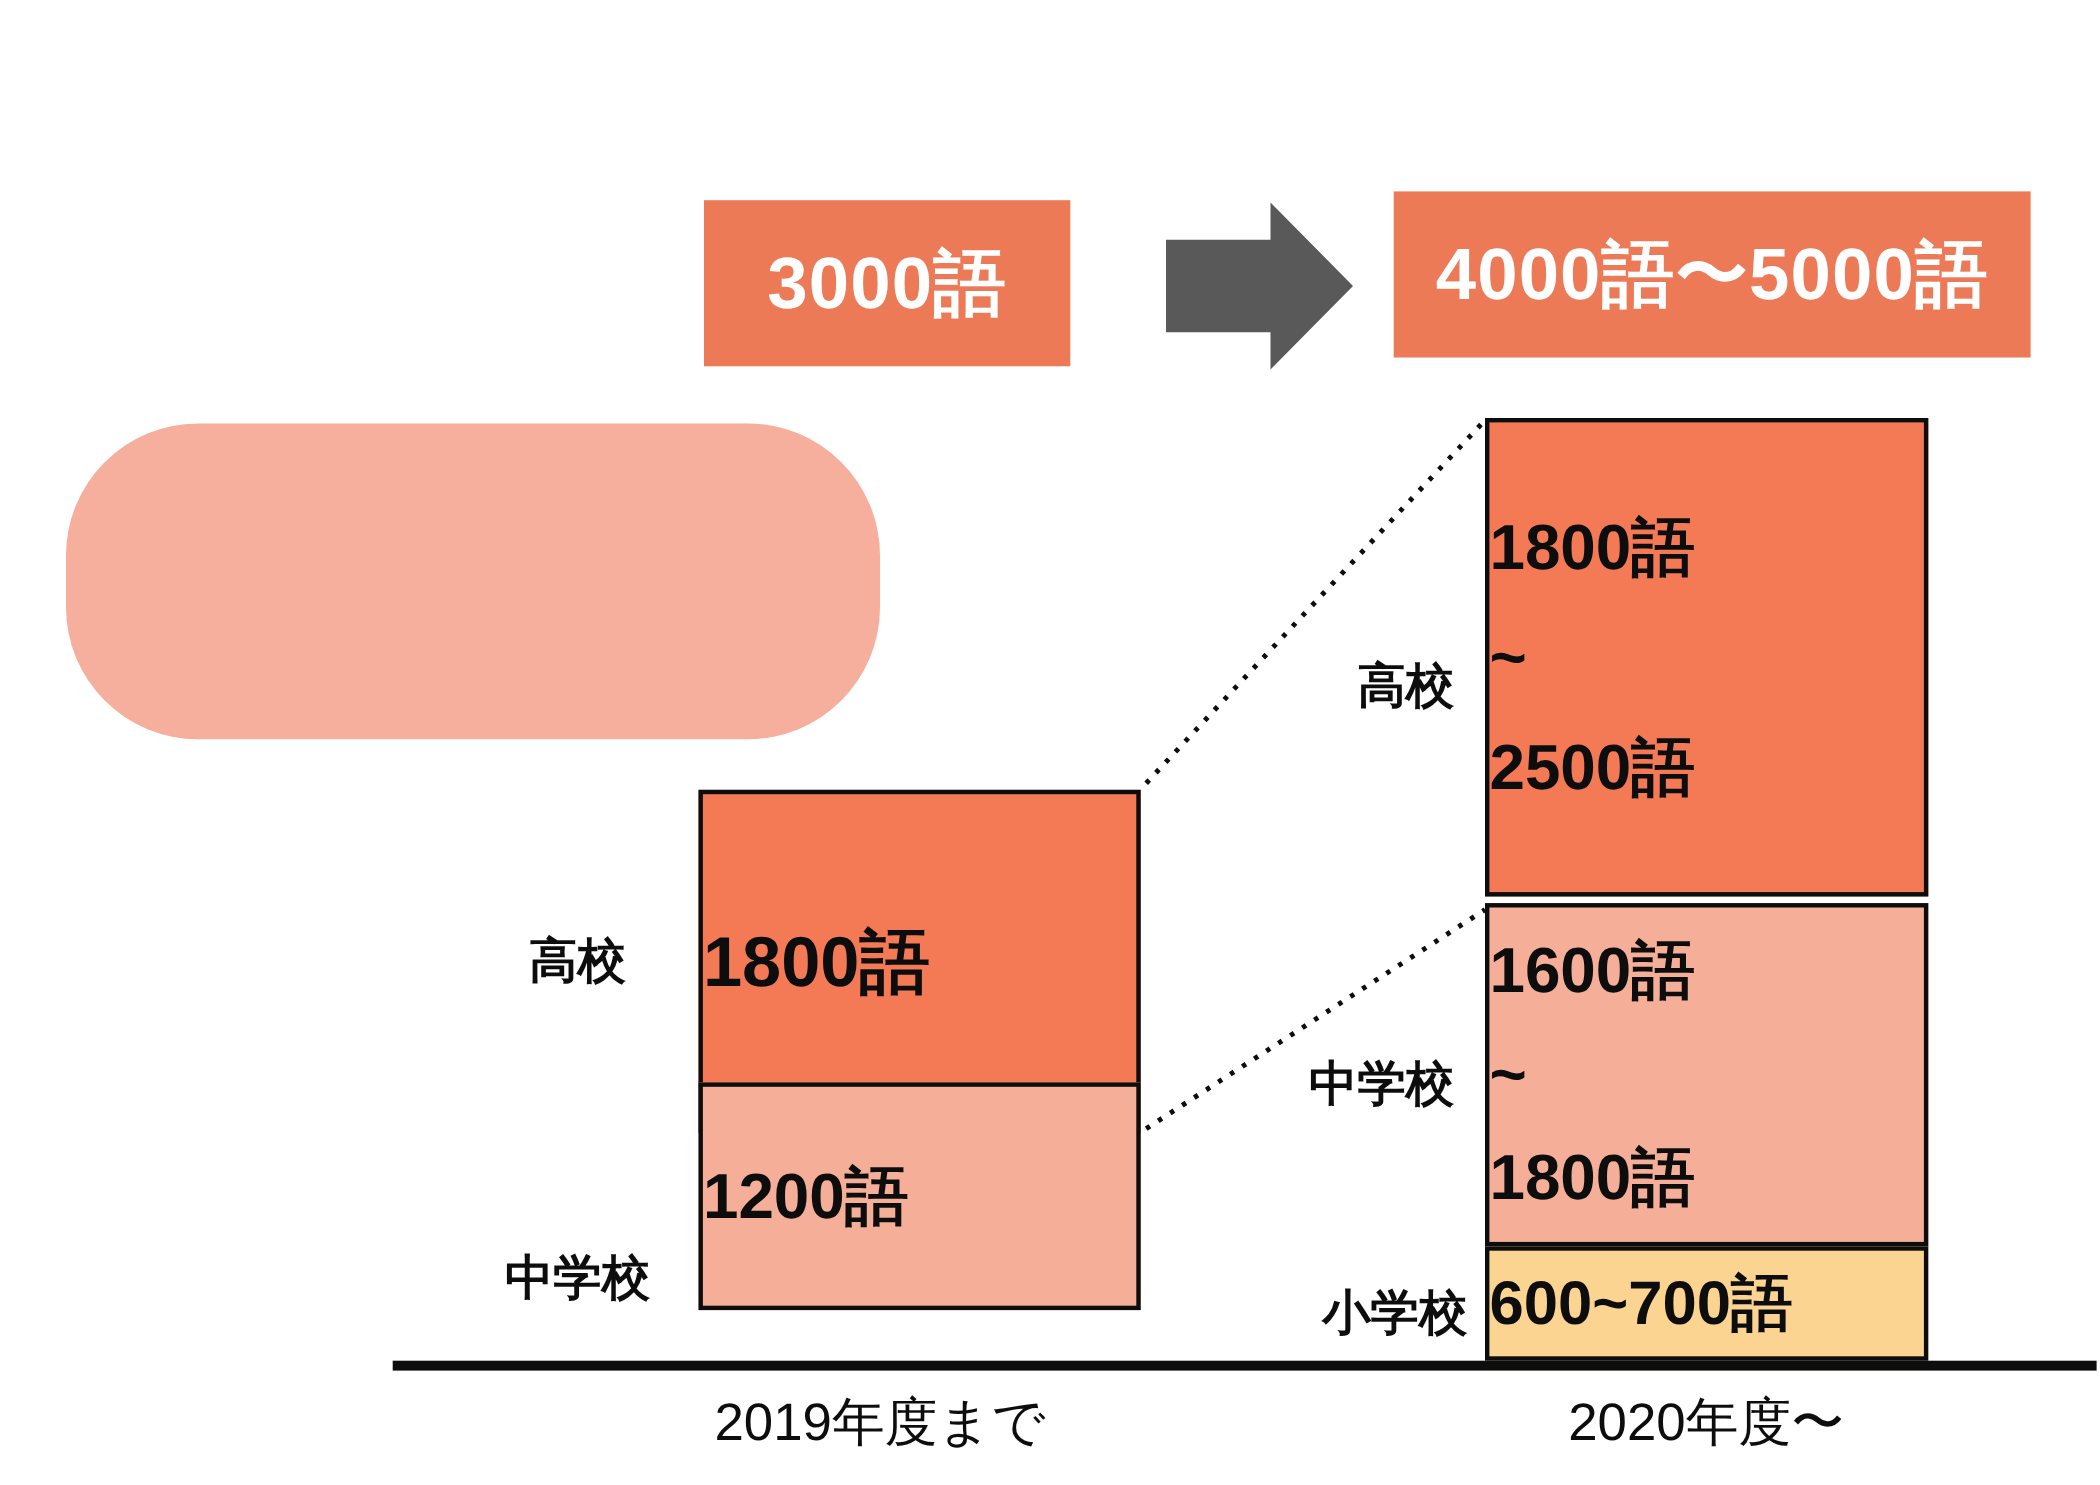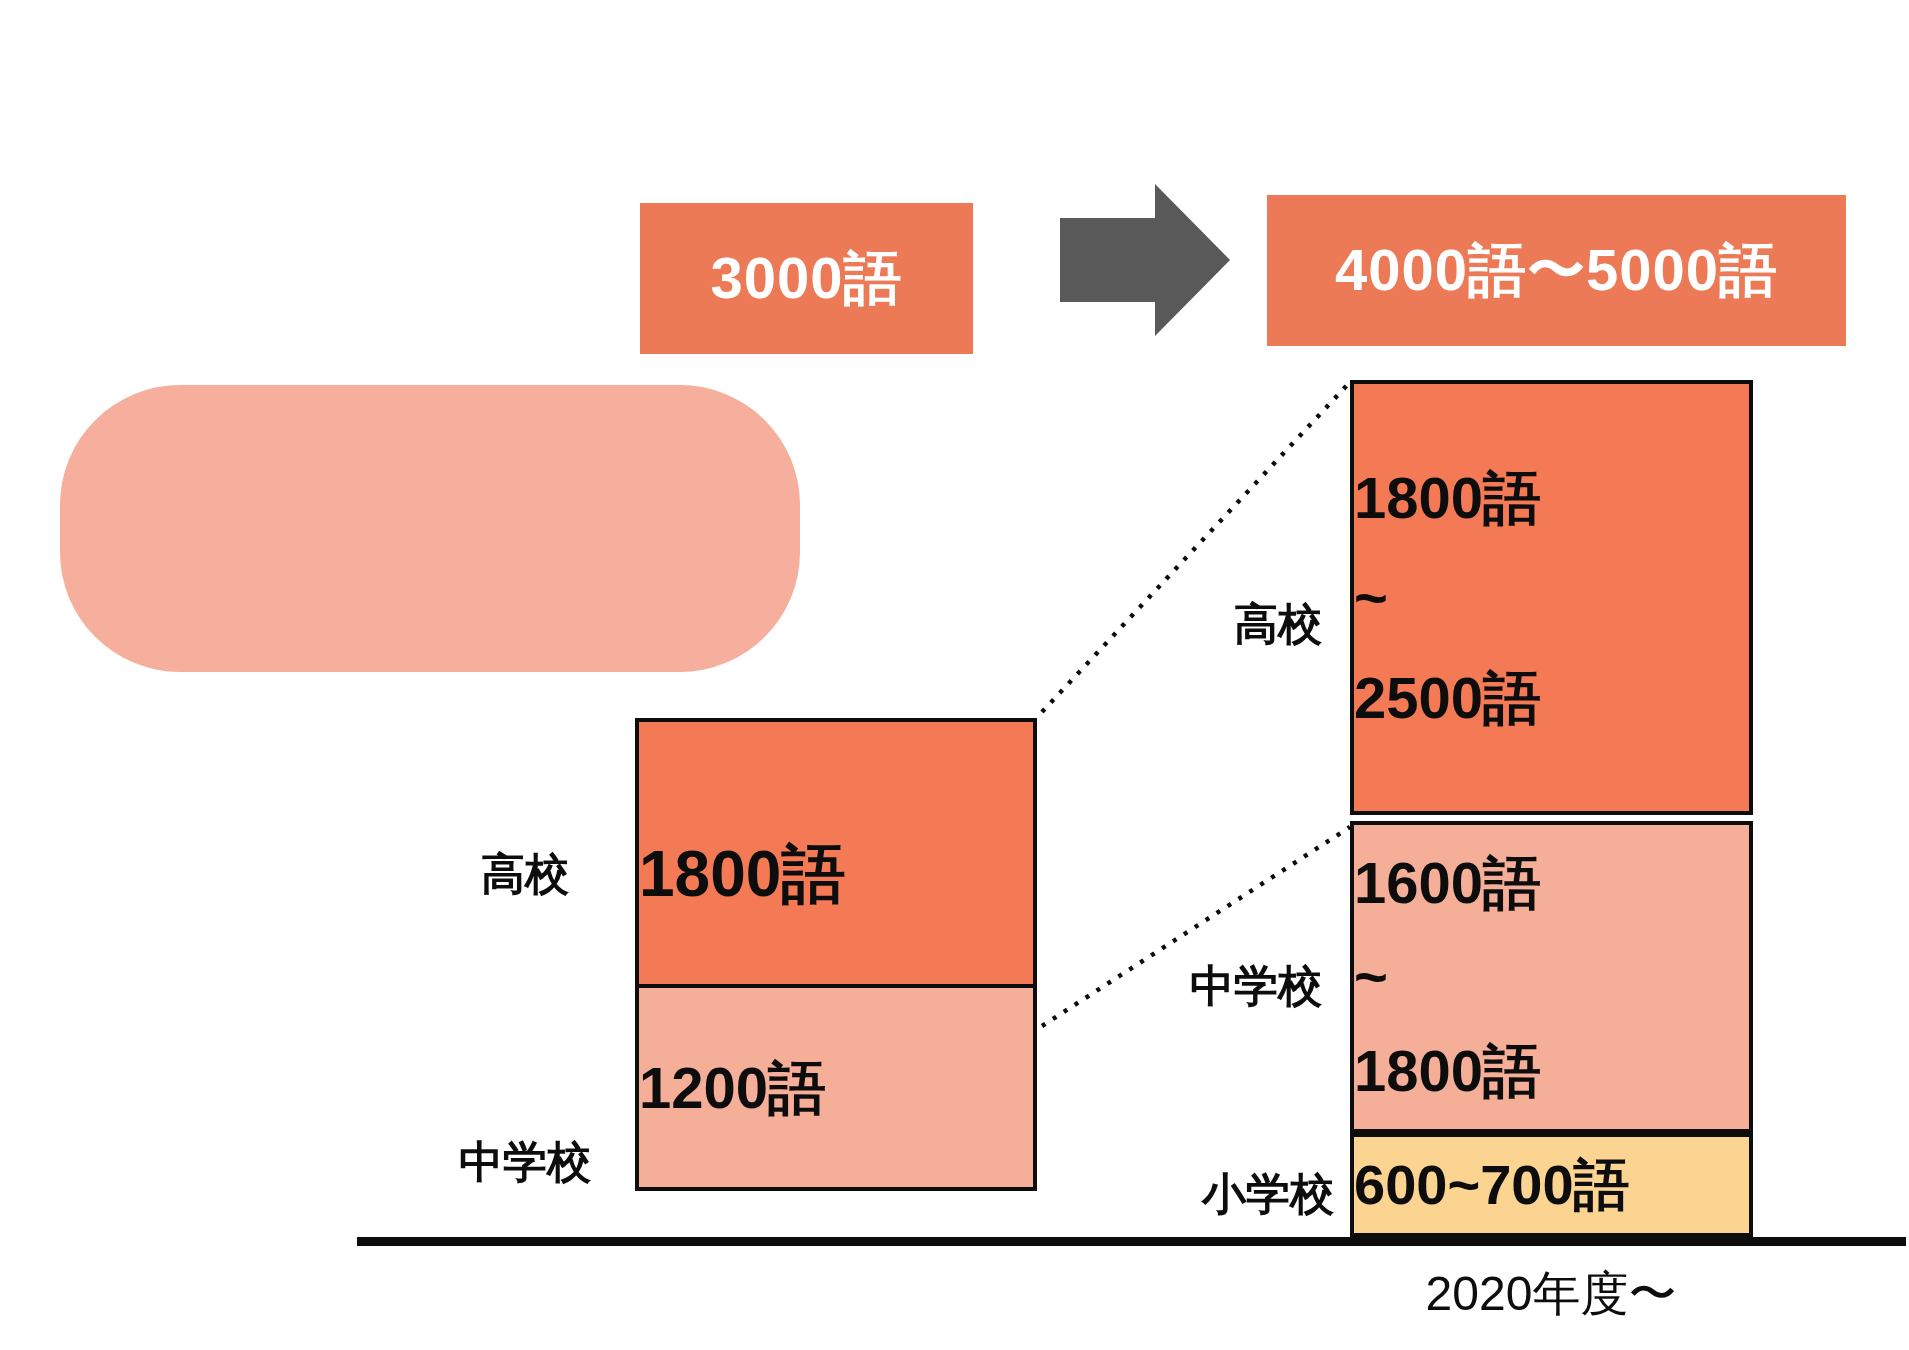--- a/index.html
+++ b/index.html
@@ -10,21 +10,21 @@
     overflow:hidden;
     font-family:"Liberation Sans","DejaVu Sans",sans-serif;
     color:#0d0d0d;
   }
   .abs{position:absolute;}
 
   
   .flow-box{
     background:#ED7A57;color:#ffffff;
     display:flex;align-items:center;justify-content:center;
-    font-weight:700;font-size:58px;letter-spacing:1px;margin-top:21px;
+    font-weight:700;font-size:66px;letter-spacing:1px;
   }
   .flow-before{left:640px;top:182px;width:333px;height:151px;}
   .flow-after{left:1267px;top:174px;width:579px;height:151px;}
   .arrow-wrap{left:1060px;top:180px;width:170px;height:160px;}
 
   
   .callout{
     left:60px;top:385px;width:740px;height:287px;
     background:#F6AE9D;border-radius:120px;
     display:flex;flex-direction:column;align-items:center;justify-content:center;
@@ -117,15 +117,16 @@
     <div class="ln">600~700語</div>
   </div>
 
   <div class="abs side-label lbl-hs-2019">高校</div>
   <div class="abs side-label lbl-jhs-2019">中学校</div>
   <div class="abs side-label lbl-hs-2020">高校</div>
   <div class="abs side-label lbl-jhs-2020">中学校</div>
   <div class="abs side-label lbl-es-2020">小学校</div>
 
   <div class="abs baseline"></div>
+  <div class="abs axis-label axis-2019">2019年度まで</div>
   <div class="abs axis-label axis-2020">2020年度〜</div>
 
 </div>
 
 </body></html>

